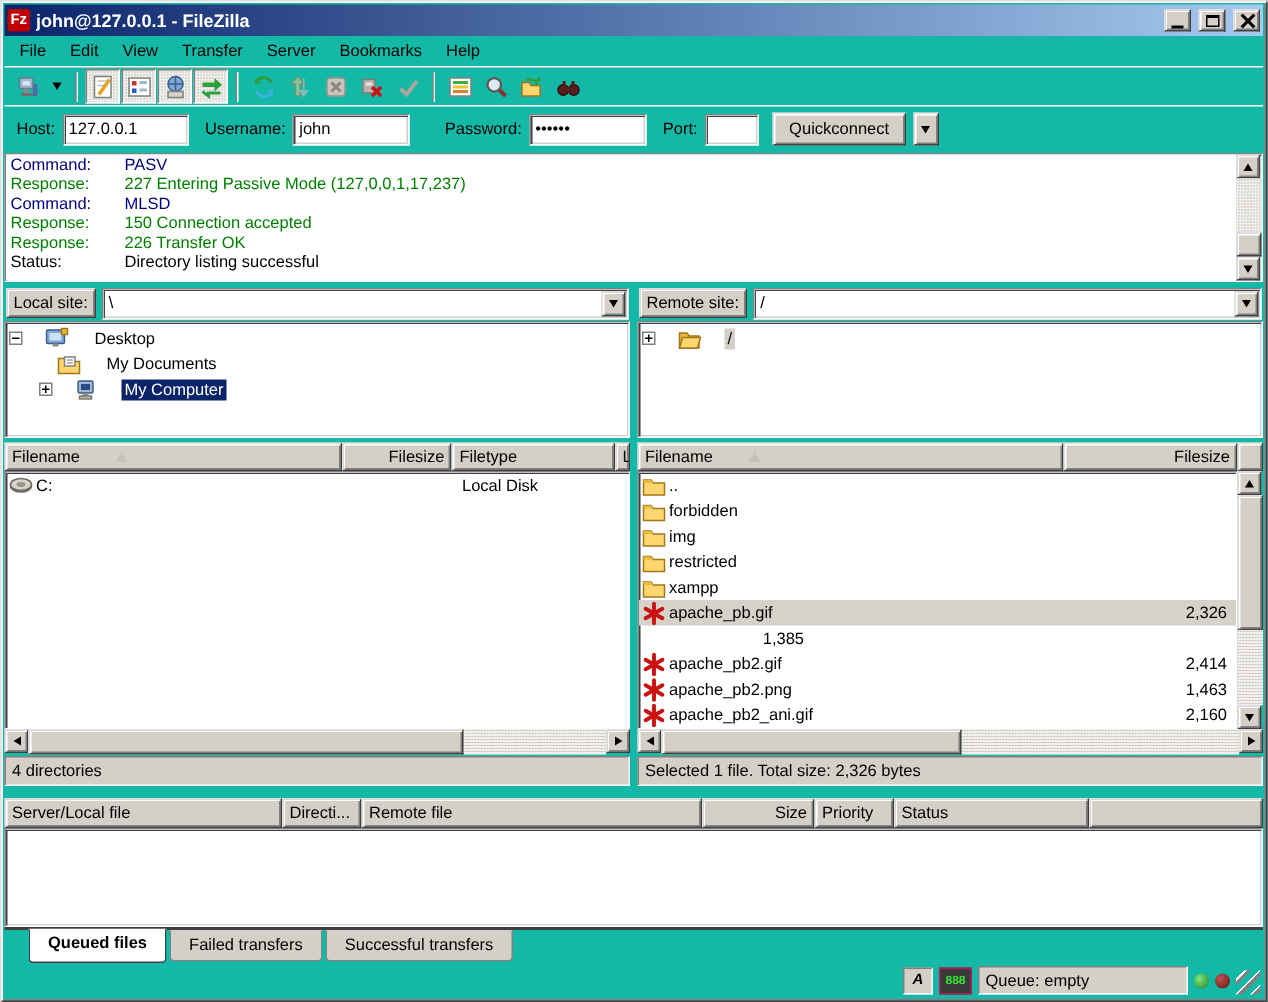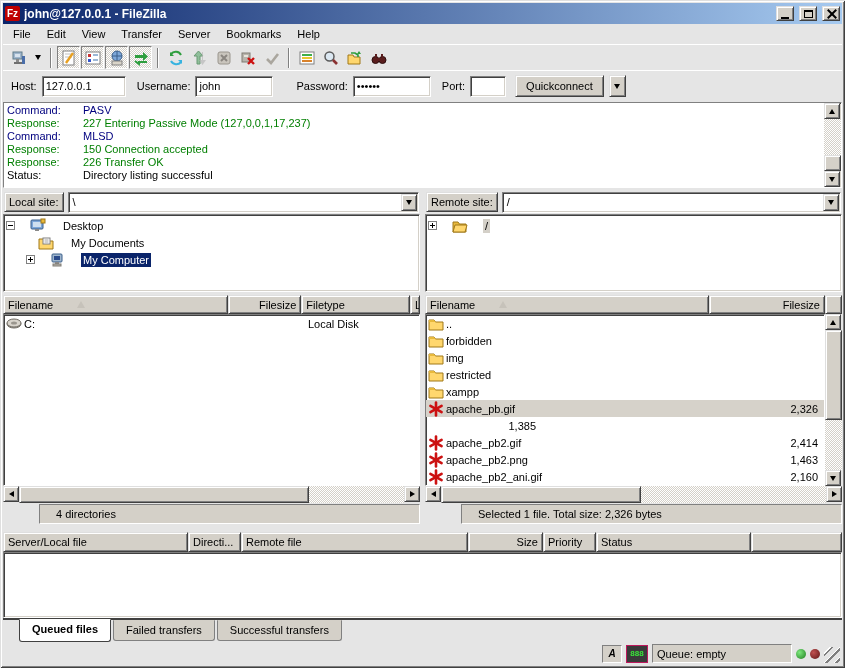--- a/index.html
+++ b/index.html
@@ -1,18 +1,18 @@
 <!DOCTYPE html>
 <html><head>
 <meta charset="utf-8">
 <style>
   html,body{margin:0;padding:0;background:#777;}
   *{box-sizing:border-box;}
   .window{
-    position:relative;width:845px;height:668px;background:#e5e5e5;
+    position:relative;width:845px;height:668px;background:#14b8a6;
     font-family:"Liberation Sans","DejaVu Sans",sans-serif;font-size:11px;color:#000;
     padding:3px;display:flex;flex-direction:column;
     box-shadow:inset 1px 1px 0 #dfdfdf, inset -1px -1px 0 #404040, inset 2px 2px 0 #fff, inset -2px -2px 0 #808080;
     overflow:hidden;
   }
   
   .raised{border:1px solid;border-color:#dfdfdf #404040 #404040 #dfdfdf;box-shadow:inset 1px 1px 0 #fff, inset -1px -1px 0 #808080;background:#D4D0C8;}
   .sunken{border:1px solid;border-color:#808080 #fff #fff #808080;box-shadow:inset 1px 1px 0 #404040, inset -1px -1px 0 #D4D0C8;background:#fff;}
   .sunken-flat{border:1px solid;border-color:#808080 #fff #fff #808080;background:#D4D0C8;}
   .checker{background-color:#e8e6e0;background-image:repeating-conic-gradient(#ffffff 0% 25%, #d4d0c8 0% 50%);background-size:2px 2px;}
@@ -88,21 +88,21 @@
   .list-header{height:19px;flex:0 0 19px;display:flex;}
   .col{display:flex;align-items:center;padding:0 4px;overflow:hidden;white-space:nowrap;gap:16px;}
   .col .sort{margin-left:8px;width:0;height:0;border-left:4px solid transparent;border-right:4px solid transparent;border-bottom:7px solid #c6c2ba;}
   .col.num{justify-content:flex-end;}
   .list-body{flex:1;background:#fff;overflow:hidden;display:flex;flex-direction:column;border:1px solid;border-color:#808080 transparent transparent #808080;box-shadow:inset 1px 1px 0 #404040;}
   .file-row{height:17px;flex:0 0 17px;display:flex;align-items:center;white-space:nowrap;}
   .file-row.sel{background:#D6D2CA;}
   .cell{display:flex;align-items:center;overflow:hidden;padding:0 2px;height:17px;}
   .cell.num{justify-content:flex-end;padding-right:6px;}
   .fname{gap:2px;}
-  .status-row{height:20px;flex:0 0 20px;display:flex;align-items:center;padding:0 16px;margin-top:1px;margin-left:36px;}
+  .status-row{height:20px;flex:0 0 20px;display:flex;align-items:center;padding:0 4px;margin-top:1px;}
   
   .hsash{height:8px;flex:0 0 8px;}
   .queue-header{height:20px;flex:0 0 20px;display:flex;}
   .queue-body{flex:0 0 66px;height:66px;background:#fff;}
   
   .tabs{height:24px;flex:0 0 24px;display:flex;align-items:flex-start;padding-left:16px;border-top:2px solid #404040;}
   .tab{padding:3px 12px 4px;border:1px solid #808080;border-top:1px solid #D4D0C8;border-radius:0 0 3px 3px;margin-right:2px;background:#D4D0C8;}
   .tab.active{background:#fff;font-weight:bold;border-color:#404040;padding-bottom:6px;margin-top:-1px;border-top:1px solid #fff;}
   
   .statusbar{flex:1;display:flex;align-items:center;justify-content:flex-end;gap:4px;padding:2px 2px 2px 4px;}
@@ -574,21 +574,21 @@
       </span>
     <span class="col raised" style="width:227px">
         <span>Remote file</span>
       </span>
     <span class="col raised num" style="width:75px">
         <span>Size</span>
       </span>
     <span class="col raised" style="width:53px">
         <span>Priority</span>
       </span>
-    <span class="col raised" style="width:155px">
+    <span class="col raised" style="width:130px">
         <span>Status</span>
       </span>
     <span class="col raised" style="flex:1"></span>
   </div>
   <div class="queue-body sunken"></div>
 
   <div class="tabs">
     <span class="tab active">Queued files</span>
     <span class="tab">Failed transfers</span>
     <span class="tab">Successful transfers</span>

